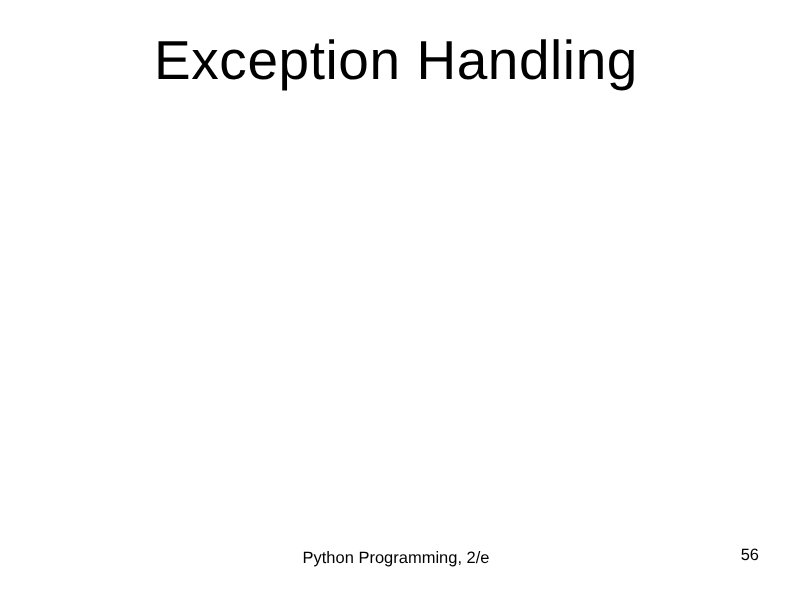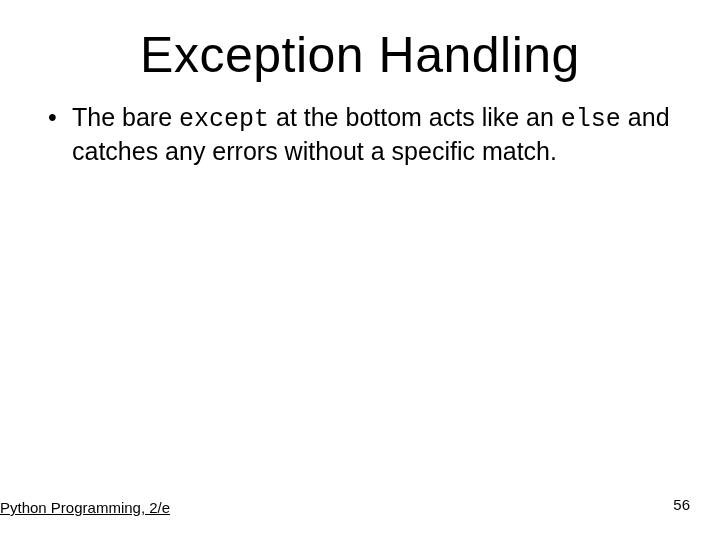--- a/index.html
+++ b/index.html
@@ -50,37 +50,36 @@
     font-size: 25px;
   }
   .mono {
     font-family: "Courier New", Courier, monospace;
   }
   .footer-center {
     position: absolute;
     bottom: 24px;
     left: 0;
     width: 100%;
+    text-align: center;
     font-size: 15px;
-    text-decoration: underline;
   }
   .footer-page {
     position: absolute;
     bottom: 27px;
     right: 30px;
     font-size: 15px;
   }
 </style>
 </head>
 <body>
 
 <div class="slide">
   <h1 class="title">Exception Handling</h1>
 
   <div class="content">
     <ul class="bullets">
-      <li><span>The bare </span><span class="mono">except</span><span> at the bottom acts like an </span><span class="mono">else</span><span> and catches any errors without a specific match.</span></li>
     </ul>
   </div>
 
   <div class="footer-center">Python Programming, 2/e</div>
   <div class="footer-page">56</div>
 </div>
 
 </body></html>

